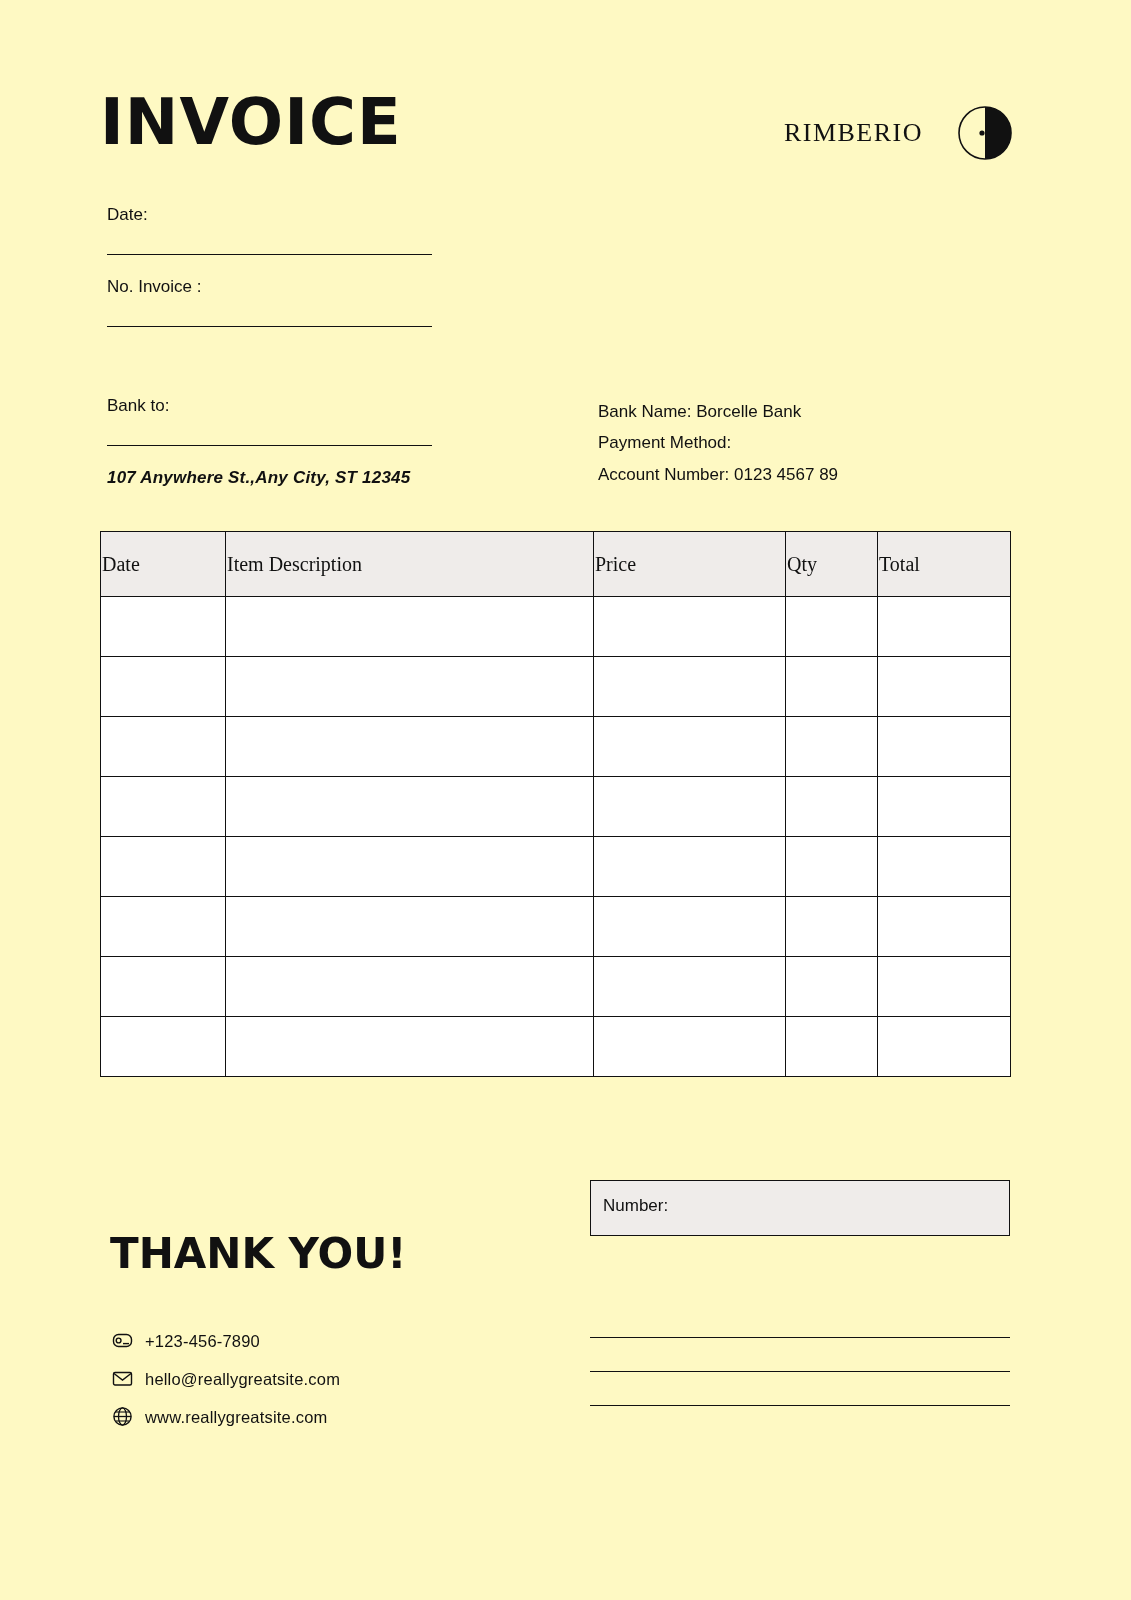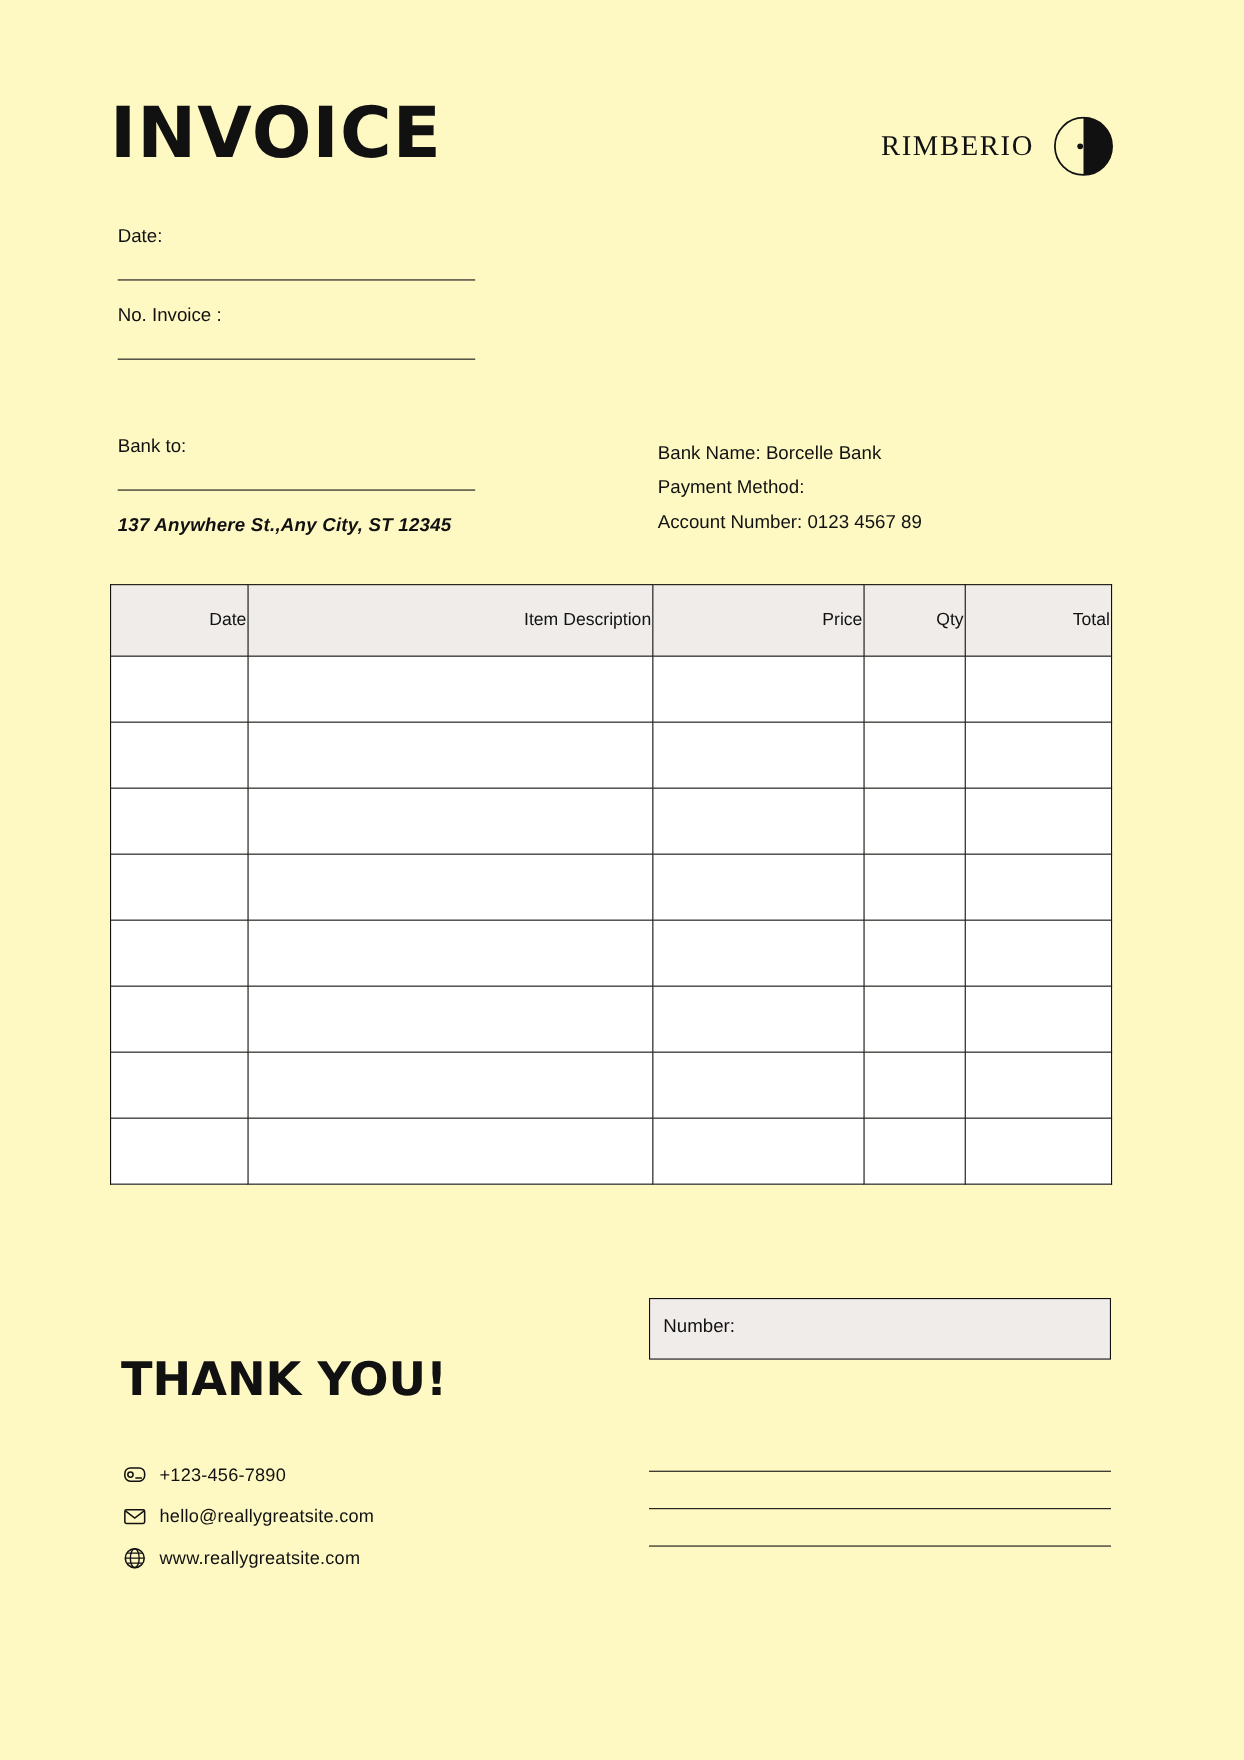--- a/index.html
+++ b/index.html
@@ -40,21 +40,21 @@
     letter-spacing: 1px;
     line-height: 1;
     font-family: "DejaVu Sans", sans-serif;
   }
   .brand-wrap {
     position: absolute;
     right: 0;
     top: 16px;
     display: flex;
     align-items: center;
-    gap: 18px;
+    gap: 35px;
     justify-content: space-between;
   }
   .brand-name {
     font-size: 26px;
     letter-spacing: 1.5px;
     font-family: "Liberation Serif", serif;
     color: #111;
   }
   .brand-logo {
     width: 54px;
@@ -123,23 +123,24 @@
     border-collapse: collapse;
     table-layout: fixed;
   }
   .table th, .table td {
     border: 1.3px solid #111;
     font-weight: 400;
   }
   .table thead th {
     background: #efecea;
     height: 62px;
-    font-size: 16px;
-    text-align: right;
+    font-size: 20px;
+    text-align: left;
     color: #111;
+    font-family: Liberation Serif, serif;
   }
   .table tbody tr { height: 60px; }
   .table tbody td { background: #ffffff; }
   .col-date   { width: 125px; }
   .col-desc   { width: 368px; }
   .col-price  { width: 192px; }
   .col-qty    { width: 92px; }
   .col-total  { width: 133px; }
 
   
@@ -229,21 +230,21 @@
   <div class="meta">
     <span class="meta-label">Date:</span>
     <div class="rule"></div>
     <span class="meta-label">No. Invoice :</span>
     <div class="rule"></div>
   </div>
 
   <div class="billto">
     <span class="billto-label">Bank to:</span>
     <div class="rule"></div>
-    <div class="billto-address">137 Anywhere St.,Any City, ST 12345</div>
+    <div class="billto-address">107 Anywhere St.,Any City, ST 12345</div>
   </div>
 
   <div class="payment">
     <div>Bank Name: Borcelle Bank</div>
     <div>Payment Method:</div>
     <div>Account Number: 0123 4567 89</div>
   </div>
 
   <table class="table">
     <colgroup>

